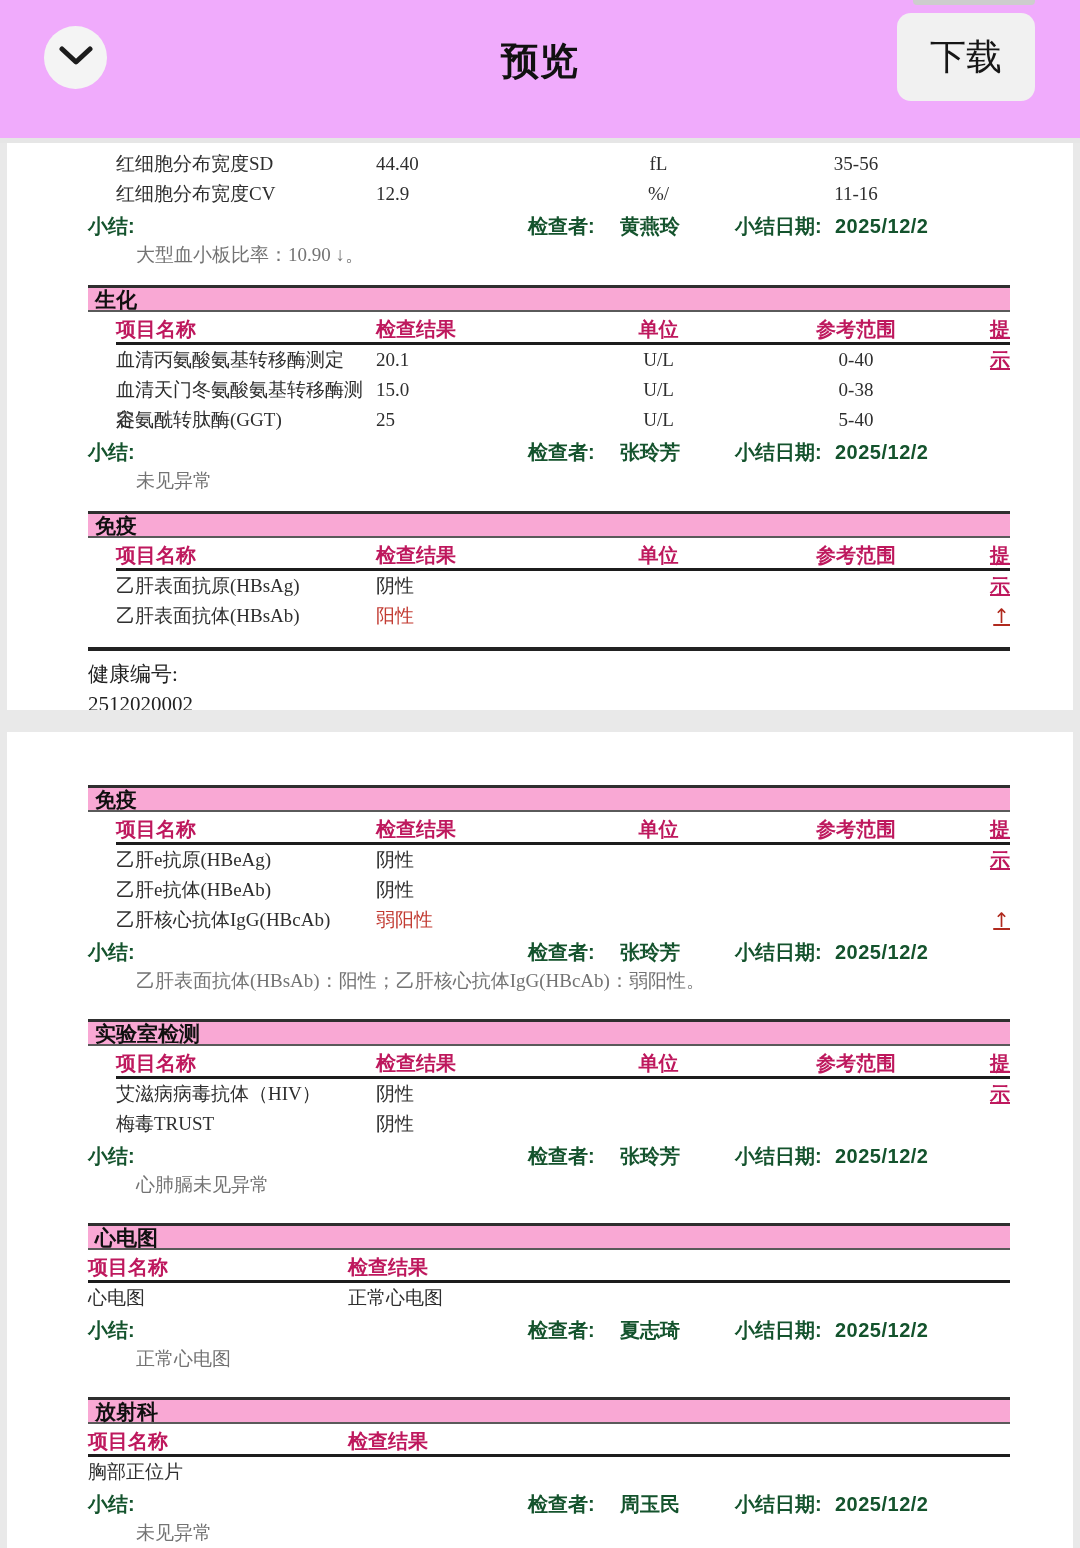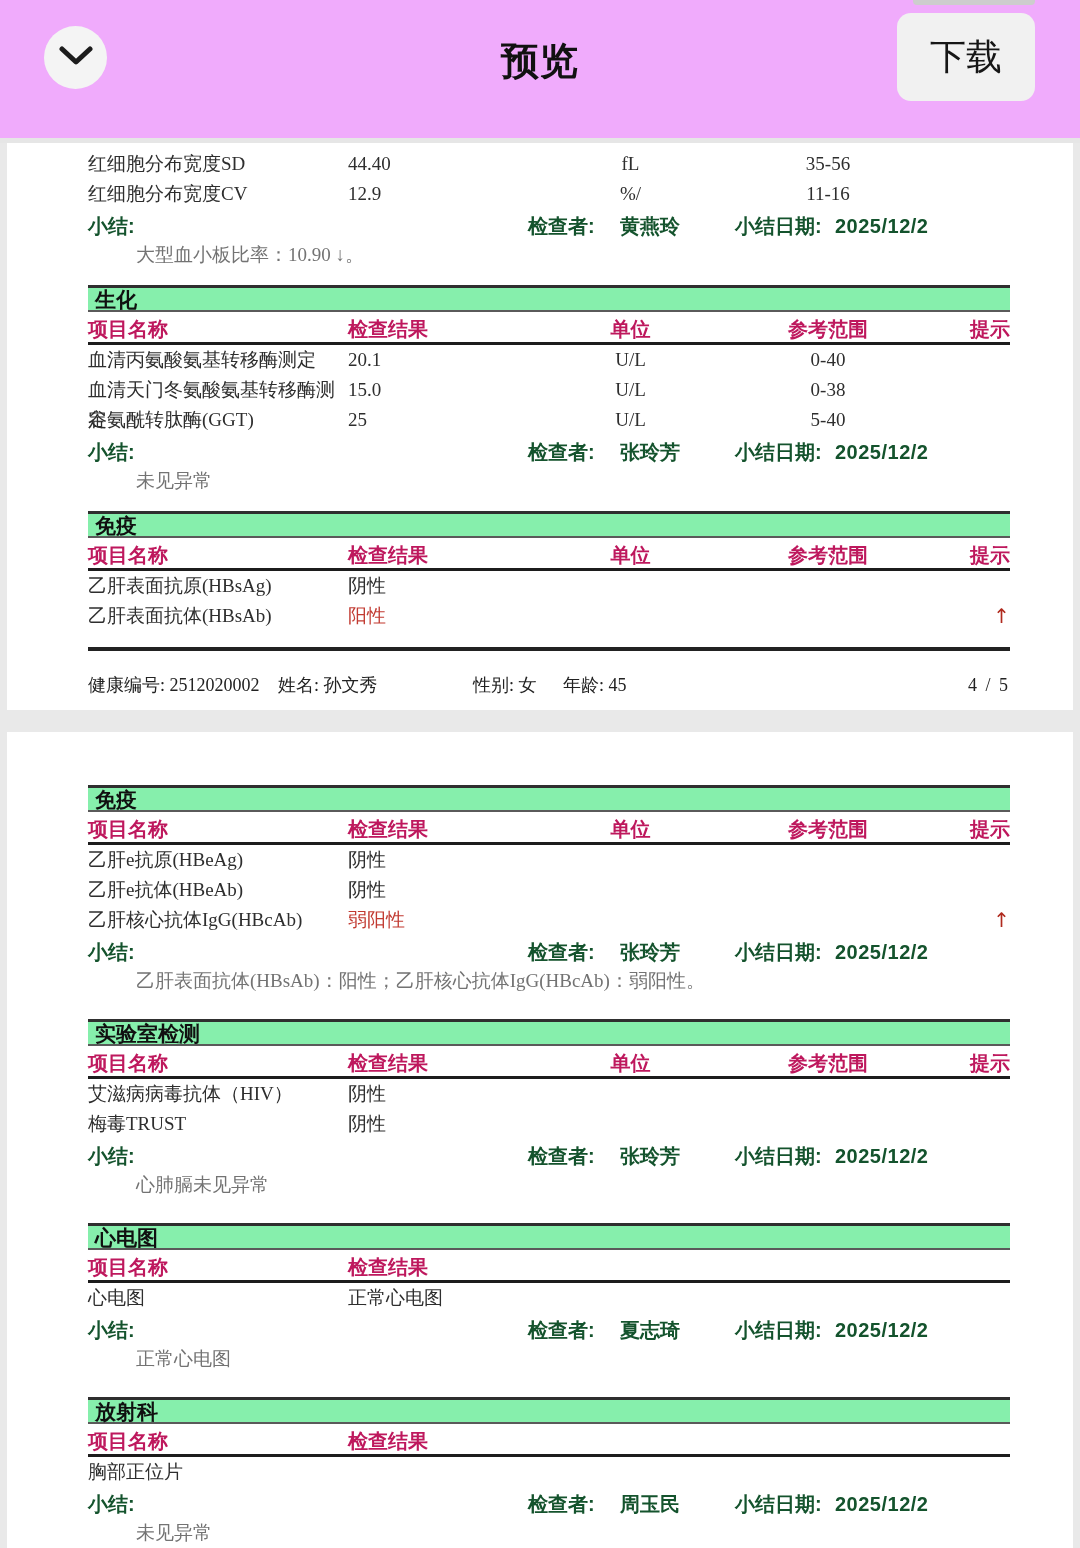--- a/index.html
+++ b/index.html
@@ -16,51 +16,51 @@
                   background:#f1f1f1; border:none; border-radius:14px; font-size:36px; font-weight:500;
                   color:#161616; font-family:"Liberation Sans", sans-serif; cursor:pointer; }
   .sheet-top-edge { position:absolute; right:45px; top:0; width:122px; height:5px; background:#cdcdcd; border-radius:0 0 4px 4px; }
 
   
   .page { background:#ffffff; margin:0 7px; padding-left:81px; padding-right:63px; }
   .page1 { height:567px; padding-top:6px; overflow:hidden; }
   .page2 { margin-top:22px; height:846px; padding-top:53px; overflow:hidden; }
 
   .trow, .thead { display:grid; }
-  .cols5 { grid-template-columns:260px 205px 155px 240px 1fr; }
+  .cols5 { grid-template-columns:260px 205px 155px 240px 1fr;margin-left:28px; }
   .cols2 { grid-template-columns:260px 1fr; }
   .thead { height:31px; line-height:31px; border-bottom:3px solid #1c1c1c; margin-top:2px;
            font-weight:bold; font-size:20px; color:#be185d; }
   .trow  { height:30px; line-height:30px; font-size:19px; color:#2e2e2e;
            font-family:"Liberation Serif","DejaVu Serif",serif; }
   .c-name  { text-align:left; }
   .c-result{ text-align:left; }
   .c-unit  { text-align:center; }
   .c-range { text-align:center; }
-  .c-hint  { text-align:right; }
+  .c-hint  { text-align:right;text-decoration:underline; }
   .red     { color:#c23b32; }
   .red-arrow { color:#b02a1e; font-family:"DejaVu Sans", sans-serif; font-size:20px; }
 
-  .sec-bar { height:27px; line-height:24px; background:#86efac;
+  .sec-bar { height:27px; line-height:24px; background:#f9a8d4;
              border-top:3px solid #2f2f2f; border-bottom:2px solid #5a5a5a;
              padding-left:7px; font-weight:bold; font-size:21px; color:#101010; }
   .sec { margin-top:16px; }
   .page2 .sec { margin-top:24px; }
   .page2 .sec:first-child { margin-top:0; }
 
   .summary-row { display:grid; grid-template-columns:440px 92px 115px 100px 1fr;
                  height:30px; line-height:30px; margin-top:2px;
                  font-weight:bold; font-size:20px; color:#14532d; }
   .summary-row .s-date { letter-spacing:0.5px; }
   .note { height:28px; line-height:28px; padding-left:48px; font-size:19px; color:#737373;
           font-family:"Liberation Serif","DejaVu Serif",serif; }
 
   .table-end { margin-top:16px; border-top:4px solid #222; }
-  .pfooter { display:flex; margin-top:19px; height:30px; line-height:30px;
-             font-size:18px; color:#222; font-family:"Liberation Serif","DejaVu Serif",serif; }
+  .pfooter { display:flex; margin-top:8px; height:30px; line-height:30px;
+             font-size:21px; color:#222; font-family:"Liberation Serif","DejaVu Serif",serif;flex-direction:column; }
   .f-id { width:190px; } .f-name { width:195px; } .f-gender { width:90px; } .f-age { width:120px; }
   .f-page { margin-left:auto; letter-spacing:2px; }
 </style>
 </head>
 <body>
 
 <header class="topbar">
   <div class="sheet-top-edge"></div>
   <button class="collapse-btn">
     <span>

